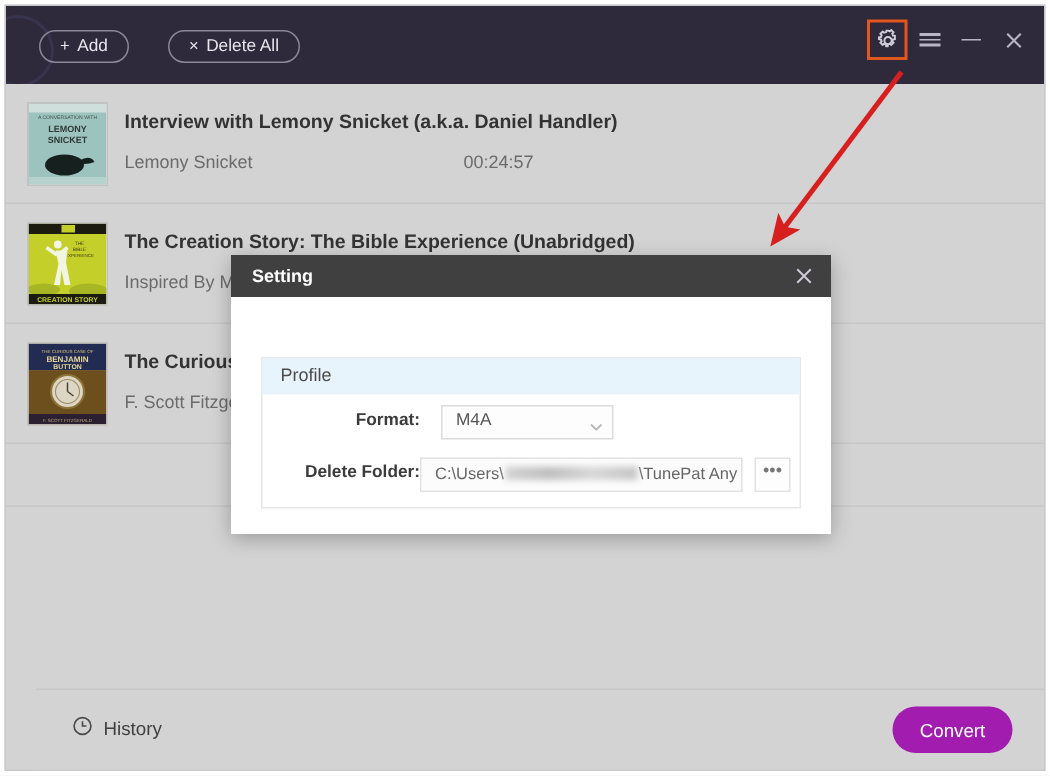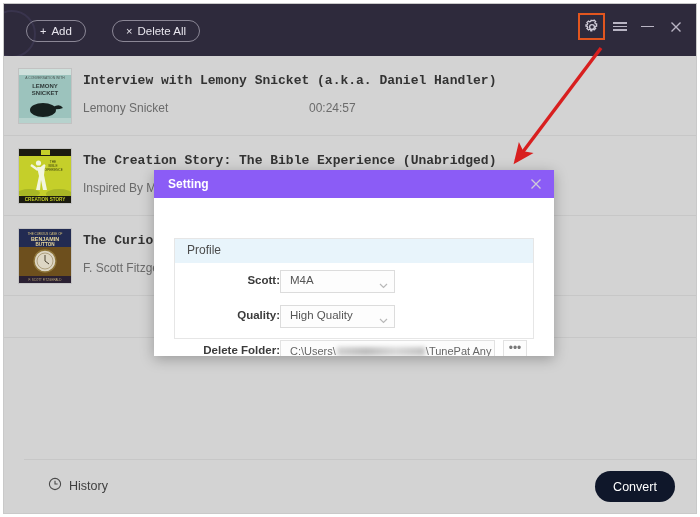--- a/index.html
+++ b/index.html
@@ -135,21 +135,20 @@
   }
   .cover svg { display: block; }
   .row-title {
     position: absolute;
     left: 79px;
     top: 17px;
     font-size: 13px;
     font-weight: bold;
     color: #333333;
     white-space: nowrap;
-    font-family: Liberation Mono, monospace;
   }
   .row-sub {
     position: absolute;
     left: 79px;
     top: 45px;
     font-size: 12px;
     color: #6b6b6b;
     white-space: nowrap;
     text-align: center;
   }
@@ -185,21 +184,21 @@
     color: #3f3f3f;
     cursor: pointer;
   }
   .convert-btn {
     position: absolute;
     right: 21px;
     top: 11px;
     width: 80px;
     height: 31px;
     border-radius: 16px;
-    background: #0f172a;
+    background: #a21caf;
     color: #ffffff;
     font-size: 12.5px;
     border: none;
     cursor: pointer;
     font-family: "Liberation Sans", sans-serif;
   }
 
   
   .dialog {
     position: absolute;
@@ -208,21 +207,21 @@
     width: 400px;
     height: 186px;
     background: #ffffff;
     box-shadow: 0 3px 13px rgba(0,0,0,.28);
     box-sizing: border-box;
     overflow: hidden;
   }
   .dlg-head {
     position: relative;
     height: 28px;
-    background: #8b5cf6;
+    background: #404040;
   }
   .dlg-title {
     position: absolute;
     left: 14px;
     top: 7px;
     font-size: 12px;
     font-weight: bold;
     color: #ffffff;
   }
   .dlg-close {
@@ -268,21 +267,21 @@
     position: absolute;
     right: 253px;
     top: 7px;
     font-size: 11.5px;
     font-weight: bold;
     color: #3b3b3b;
     white-space: nowrap;
   }
   .select {
     position: absolute;
-    left: 105px;
+    left: 119px;
     top: 3px;
     width: 115px;
     height: 23px;
     border: 1px solid #dcdcdc;
     background: #fdfdfd;
     box-sizing: border-box;
     font-size: 11.5px;
     color: #555555;
     padding: 3px 0 0 9px;
     cursor: pointer;
@@ -476,42 +475,31 @@
           <svg width="14" height="14" viewBox="0 0 14 14" stroke="currentColor" stroke-width="1.3">
             <path d="M2.5 2.5l9 9M11.5 2.5l-9 9"></path>
           </svg>
         </div>
       </div>
       <div class="dlg-body">
         <div class="panel">
           <div class="panel-head">Profile</div>
 
           <div class="field">
-            <div class="fl">Scott:</div>
+            <div class="fl">Format:</div>
             <div class="select">
               <span>M4A</span>
               <span class="caret">
                 <svg width="9" height="6" viewBox="0 0 9 6" fill="none" stroke="currentColor" stroke-width="1.2">
                   <path d="M1 1l3.5 3.5L8 1"></path>
                 </svg>
               </span>
             </div>
           </div>
 
-          <div class="field">
-            <div class="fl">Quality:</div>
-            <div class="select">
-              <span>High Quality</span>
-              <span class="caret">
-                <svg width="9" height="6" viewBox="0 0 9 6" fill="none" stroke="currentColor" stroke-width="1.2">
-                  <path d="M1 1l3.5 3.5L8 1"></path>
-                </svg>
-              </span>
-            </div>
-          </div>
 
           <div class="field">
             <div class="fl">Delete Folder:</div>
             <div class="path-input">
               <span>C:\Users\</span><span class="redact"></span><span>\TunePat Any Aud</span>
             </div>
             <div class="browse-btn">•••</div>
           </div>
         </div>
       </div>

